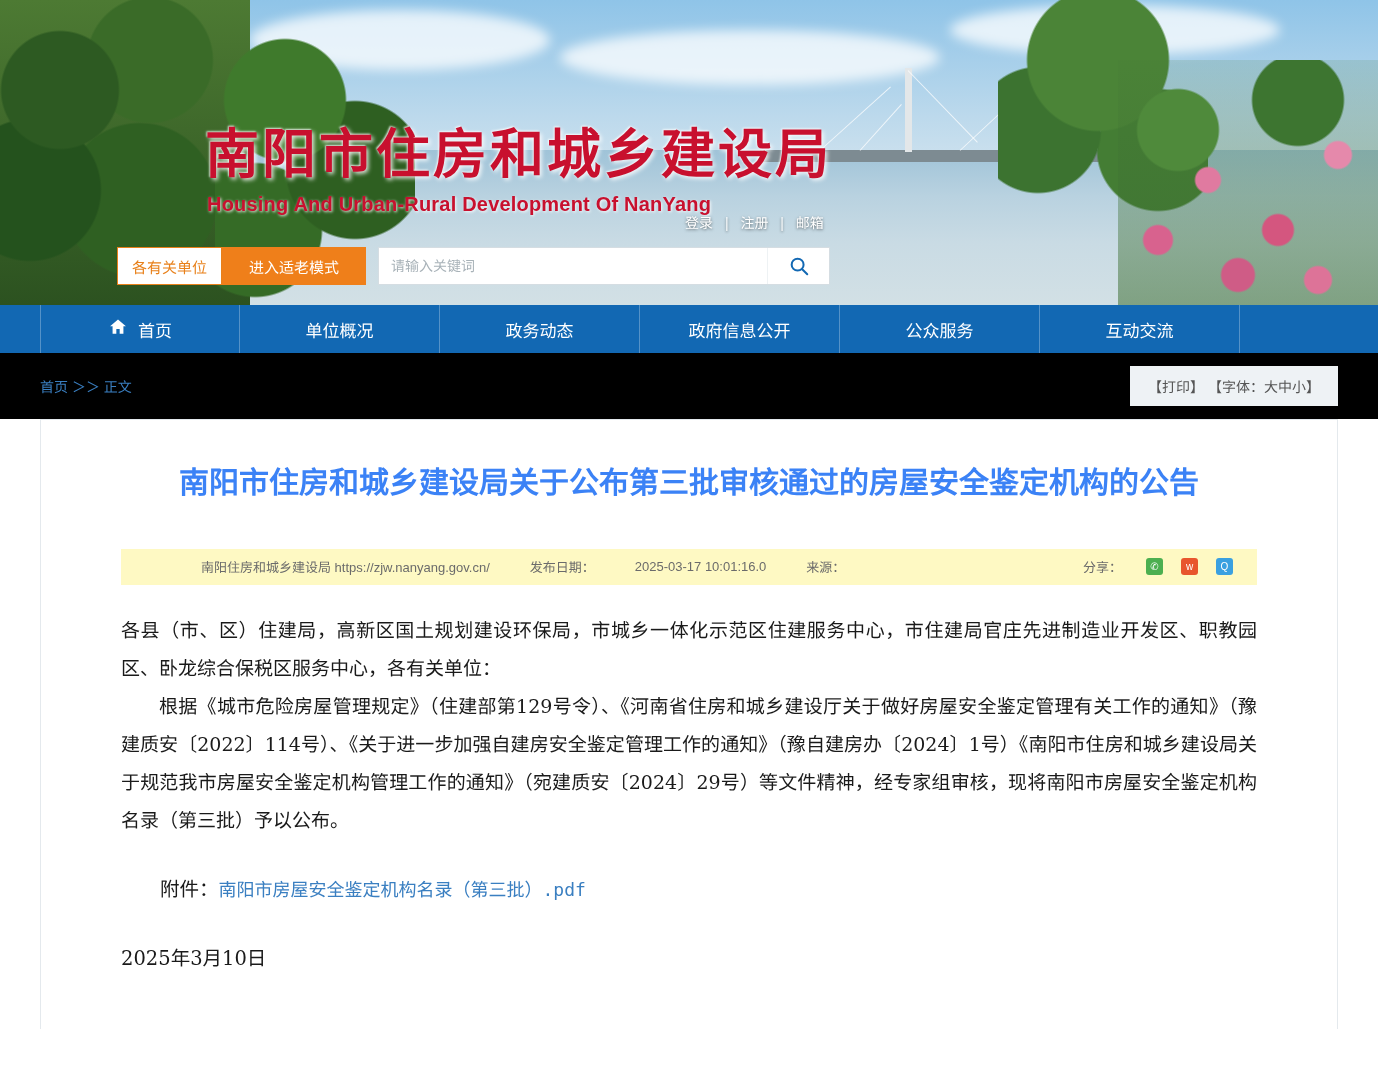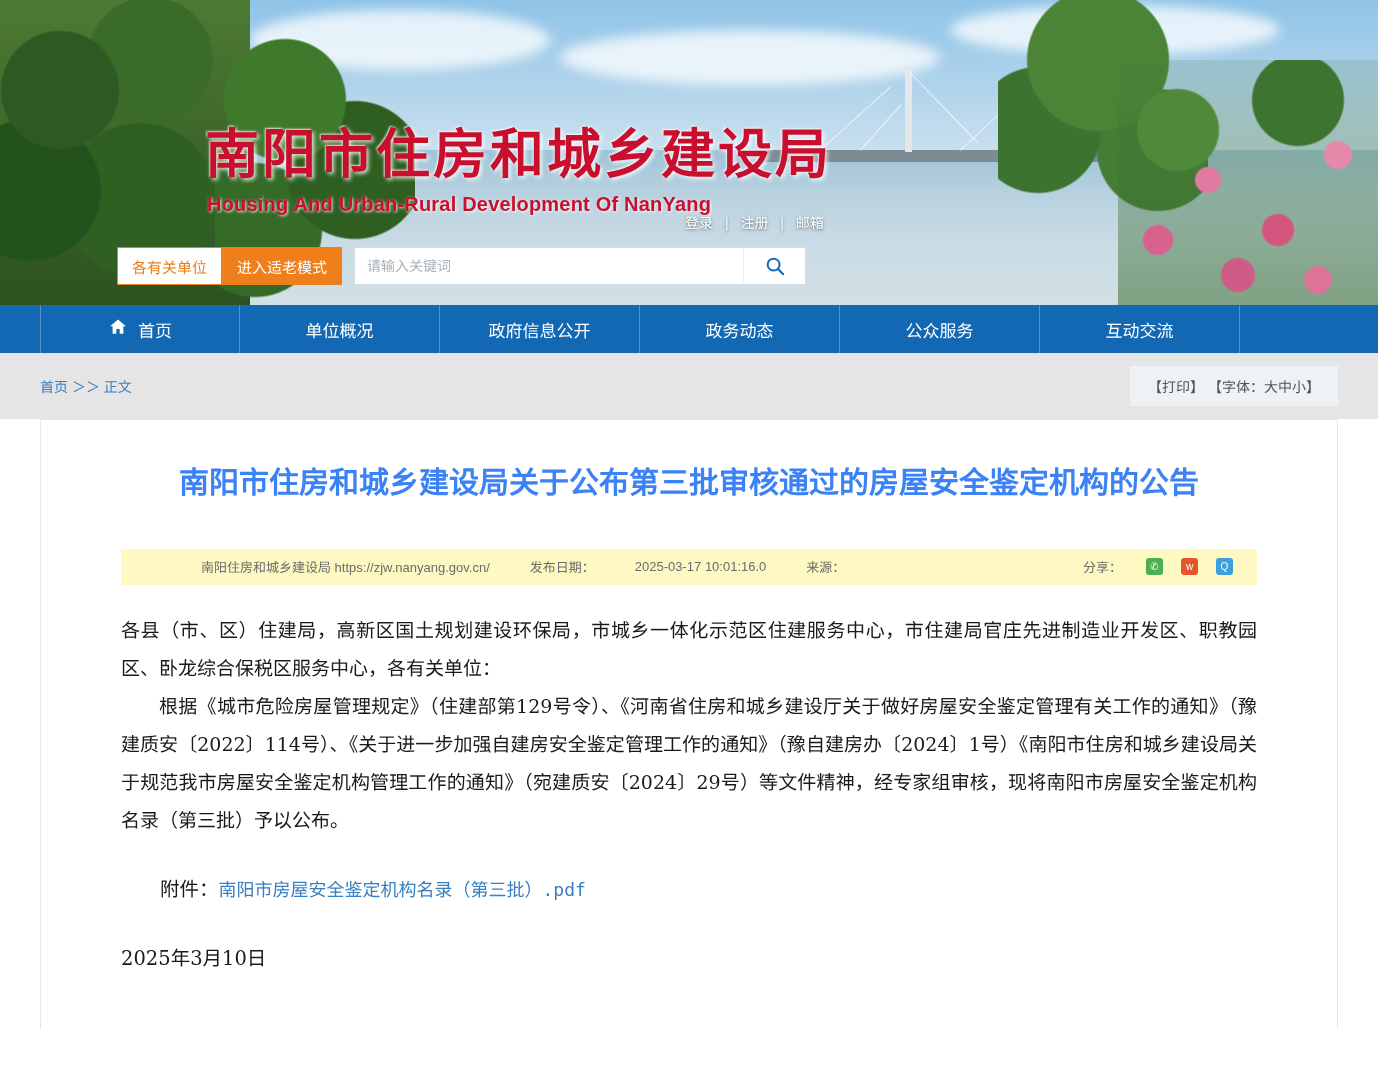--- a/index.html
+++ b/index.html
@@ -151,21 +151,21 @@
     padding: 0 14px;
     display: flex; align-items: center;
     white-space: nowrap;
     cursor: pointer;
   }
   .btn-elder {
     background: #ef7f1a;
     border: 1px solid #ef7f1a;
     color: #ffffff;
     font-size: 15px;
-    padding: 0 14px;
+    padding: 0 26px;
     display: flex; align-items: center;
     white-space: nowrap;
     cursor: pointer;
   }
   .search-wrap {
     margin-left: 12px;
     display: flex;
     width: 452px;
     height: 38px;
     background: #ffffff;
@@ -217,21 +217,21 @@
   .home-ico { display: inline-block; }
 
   
   .crumb-bar {
     width: 1378px;
     height: 66px;
     display: flex;
     align-items: center;
     justify-content: space-between;
     padding: 0 40px;
-    background: #e5e5e5;
+    background: #000000;
   }
   .crumb {
     font-size: 14px;
     color: #3a7fc1;
     white-space: nowrap;
   }
   .crumb .plain { color: #3a7fc1; }
   .crumb .cur { color: #3a7fc1; }
   .crumb-tools {
     background: #eef2f5;
@@ -385,24 +385,24 @@
       <svg width="20" height="20" viewBox="0 0 24 24" fill="#ffffff">
         <path d="M12 3 L2.5 11 H5.5 V20 H10 V14.5 H14 V20 H18.5 V11 H21.5 Z"></path>
       </svg>
     </span>
     <span>首页</span>
   </div>
   <div class="nav-item">
     <span>单位概况</span>
   </div>
   <div class="nav-item">
+    <span>政务动态</span>
+  </div>
+  <div class="nav-item">
     <span>政府信息公开</span>
-  </div>
-  <div class="nav-item">
-    <span>政务动态</span>
   </div>
   <div class="nav-item">
     <span>公众服务</span>
   </div>
   <div class="nav-item">
     <span>互动交流</span>
   </div>
 </div>
 
 <div class="crumb-bar">

